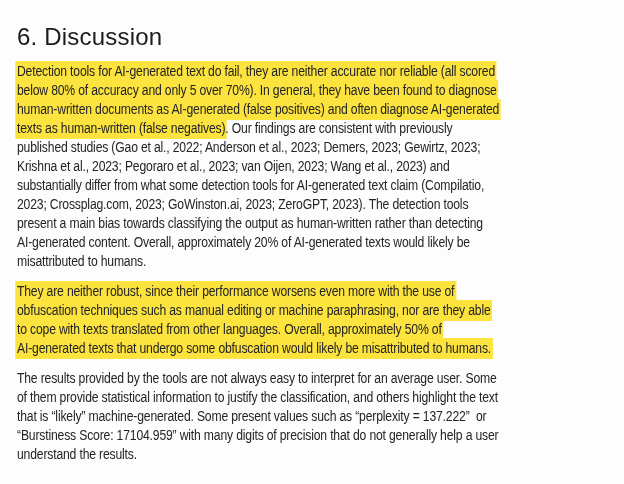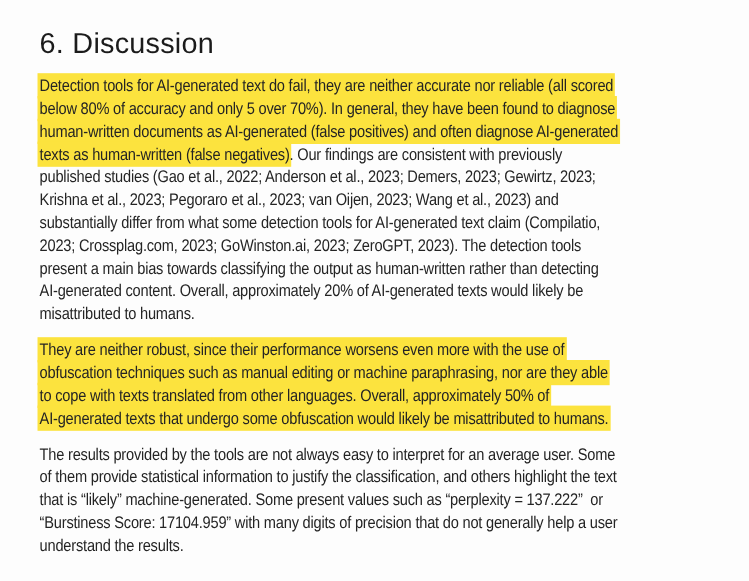--- a/index.html
+++ b/index.html
@@ -10,21 +10,21 @@
     width: 624px;
     height: 484px;
     overflow: hidden;
     background: var(--bg, #fdfdfd);
     font-family: "Liberation Sans", sans-serif;
   }
   .page {
     box-sizing: border-box;
     width: 624px;
     height: 484px;
-    padding: 24px 0 0 33px;
+    padding: 24px 0 0 17px;
   }
   .heading {
     margin: 0 0 12px 0;
     font-size: 24px;
     line-height: 26px;
     font-weight: 400;
     color: var(--heading, #1b1b1b);
     letter-spacing: 0.2px;
   }
   .body-text {

